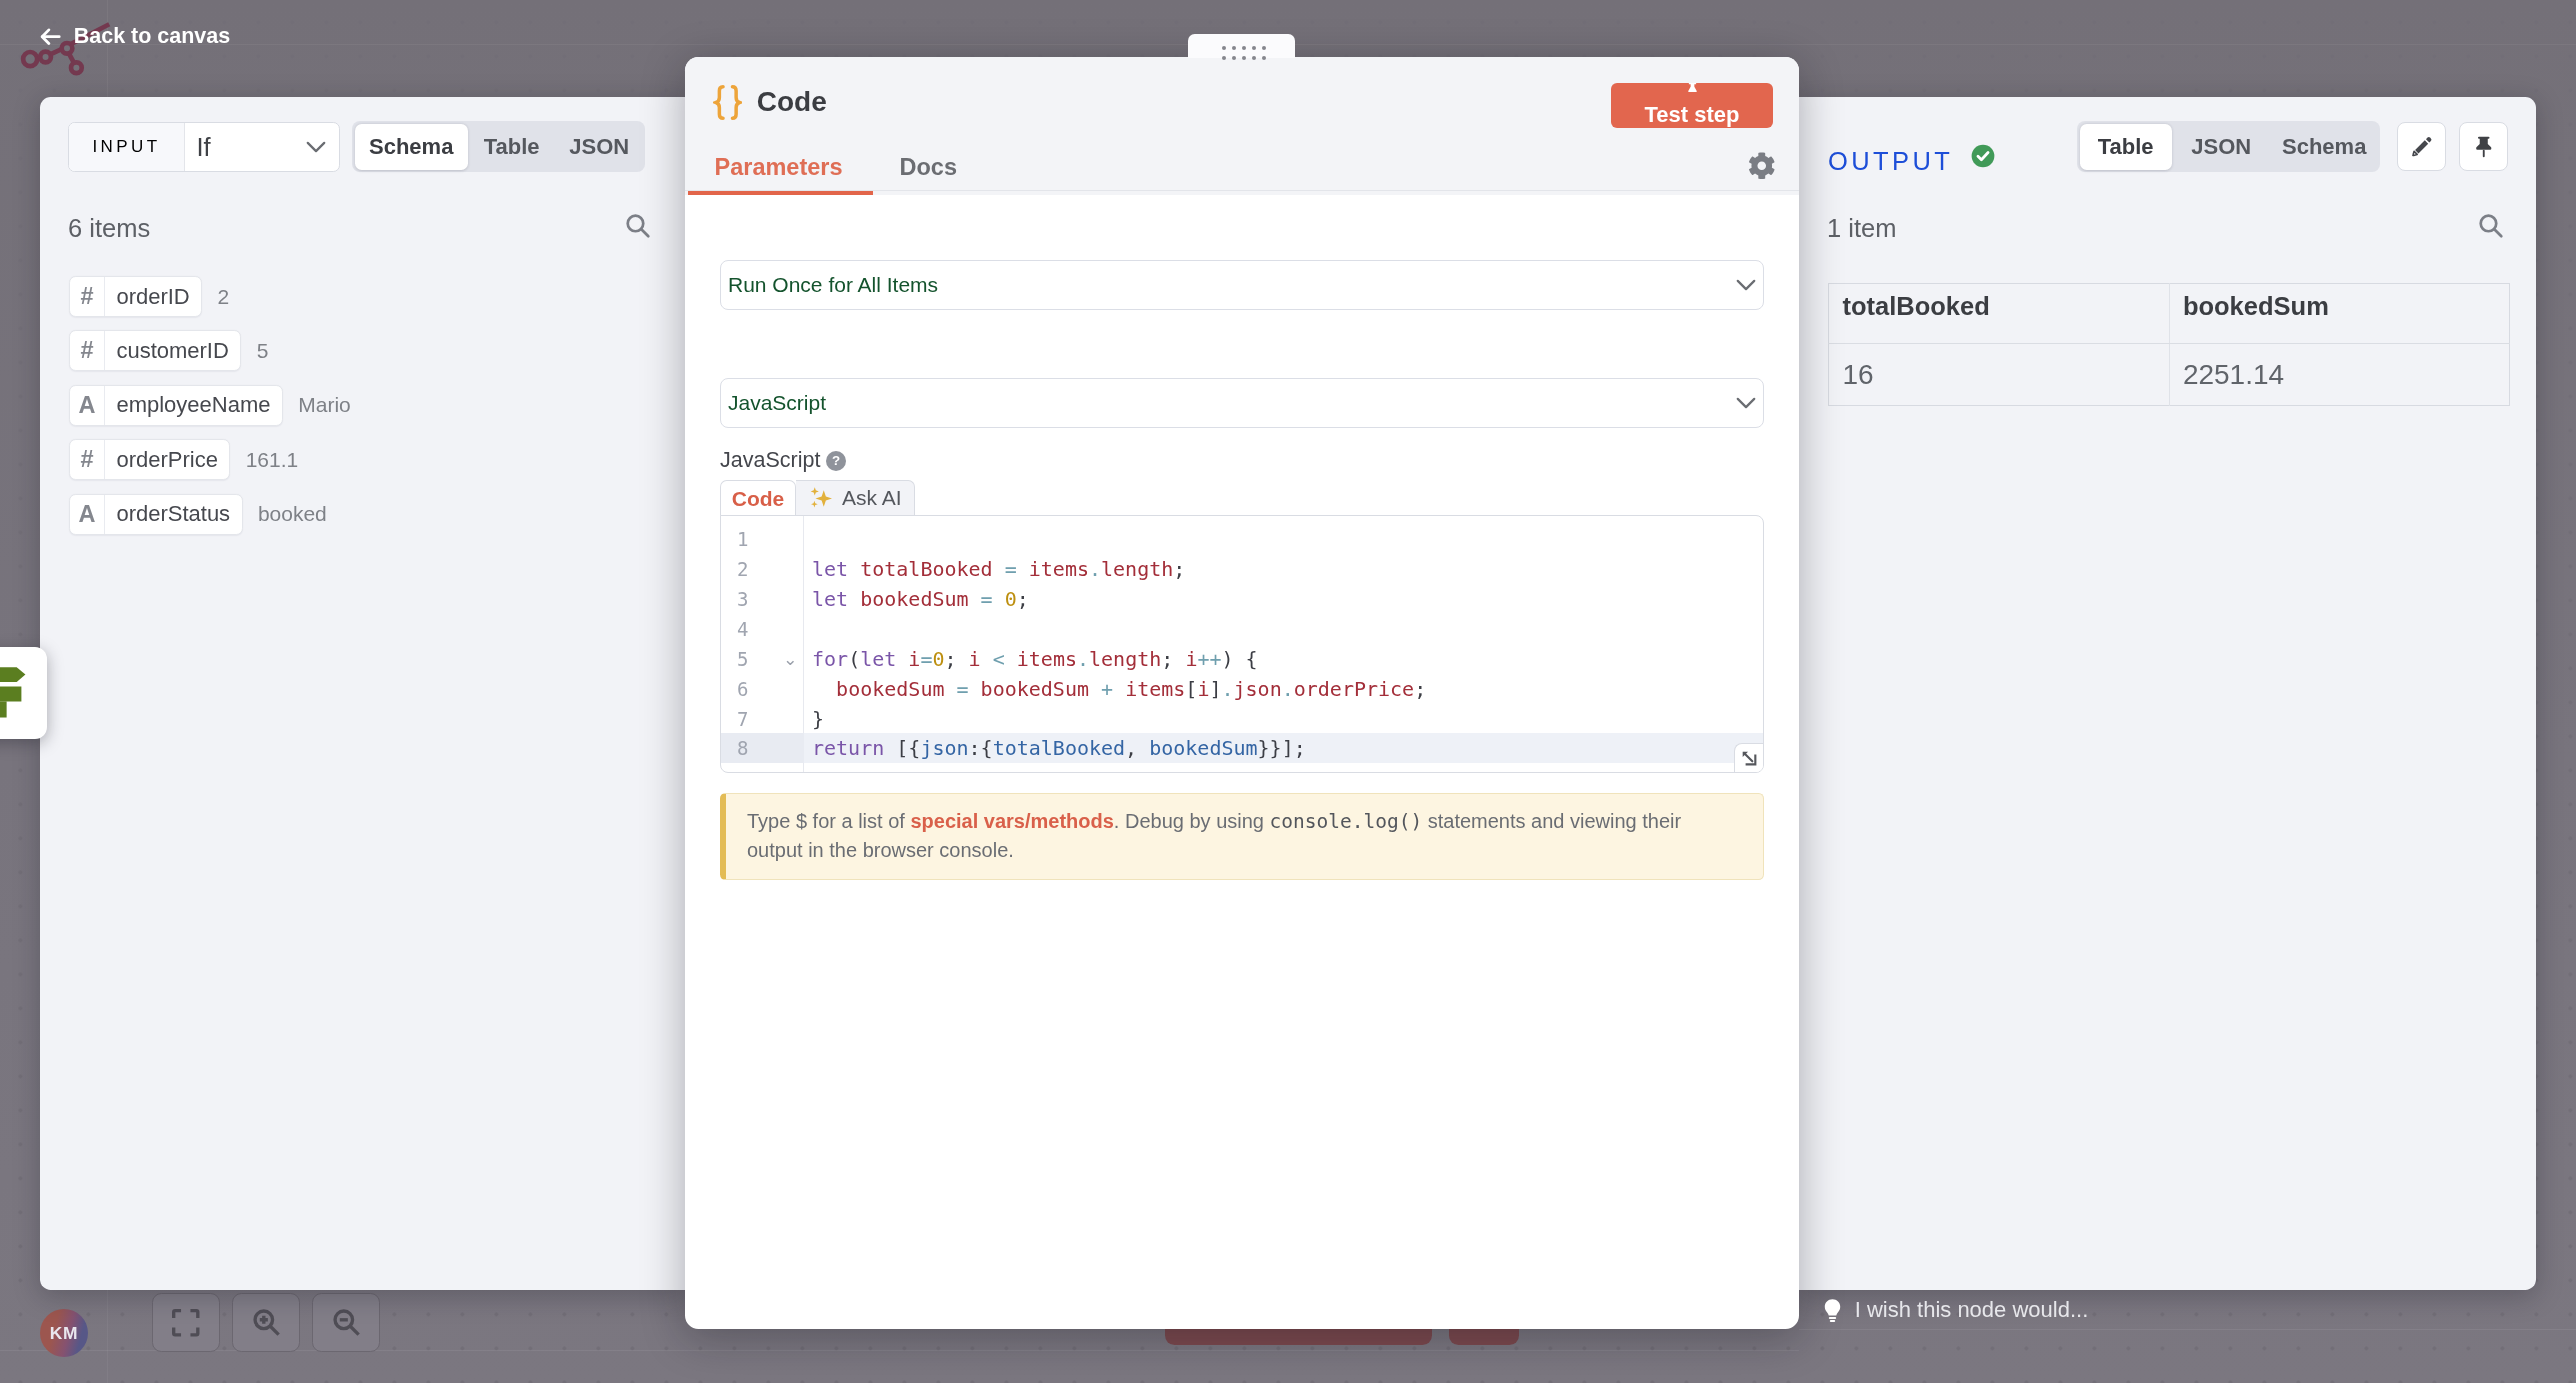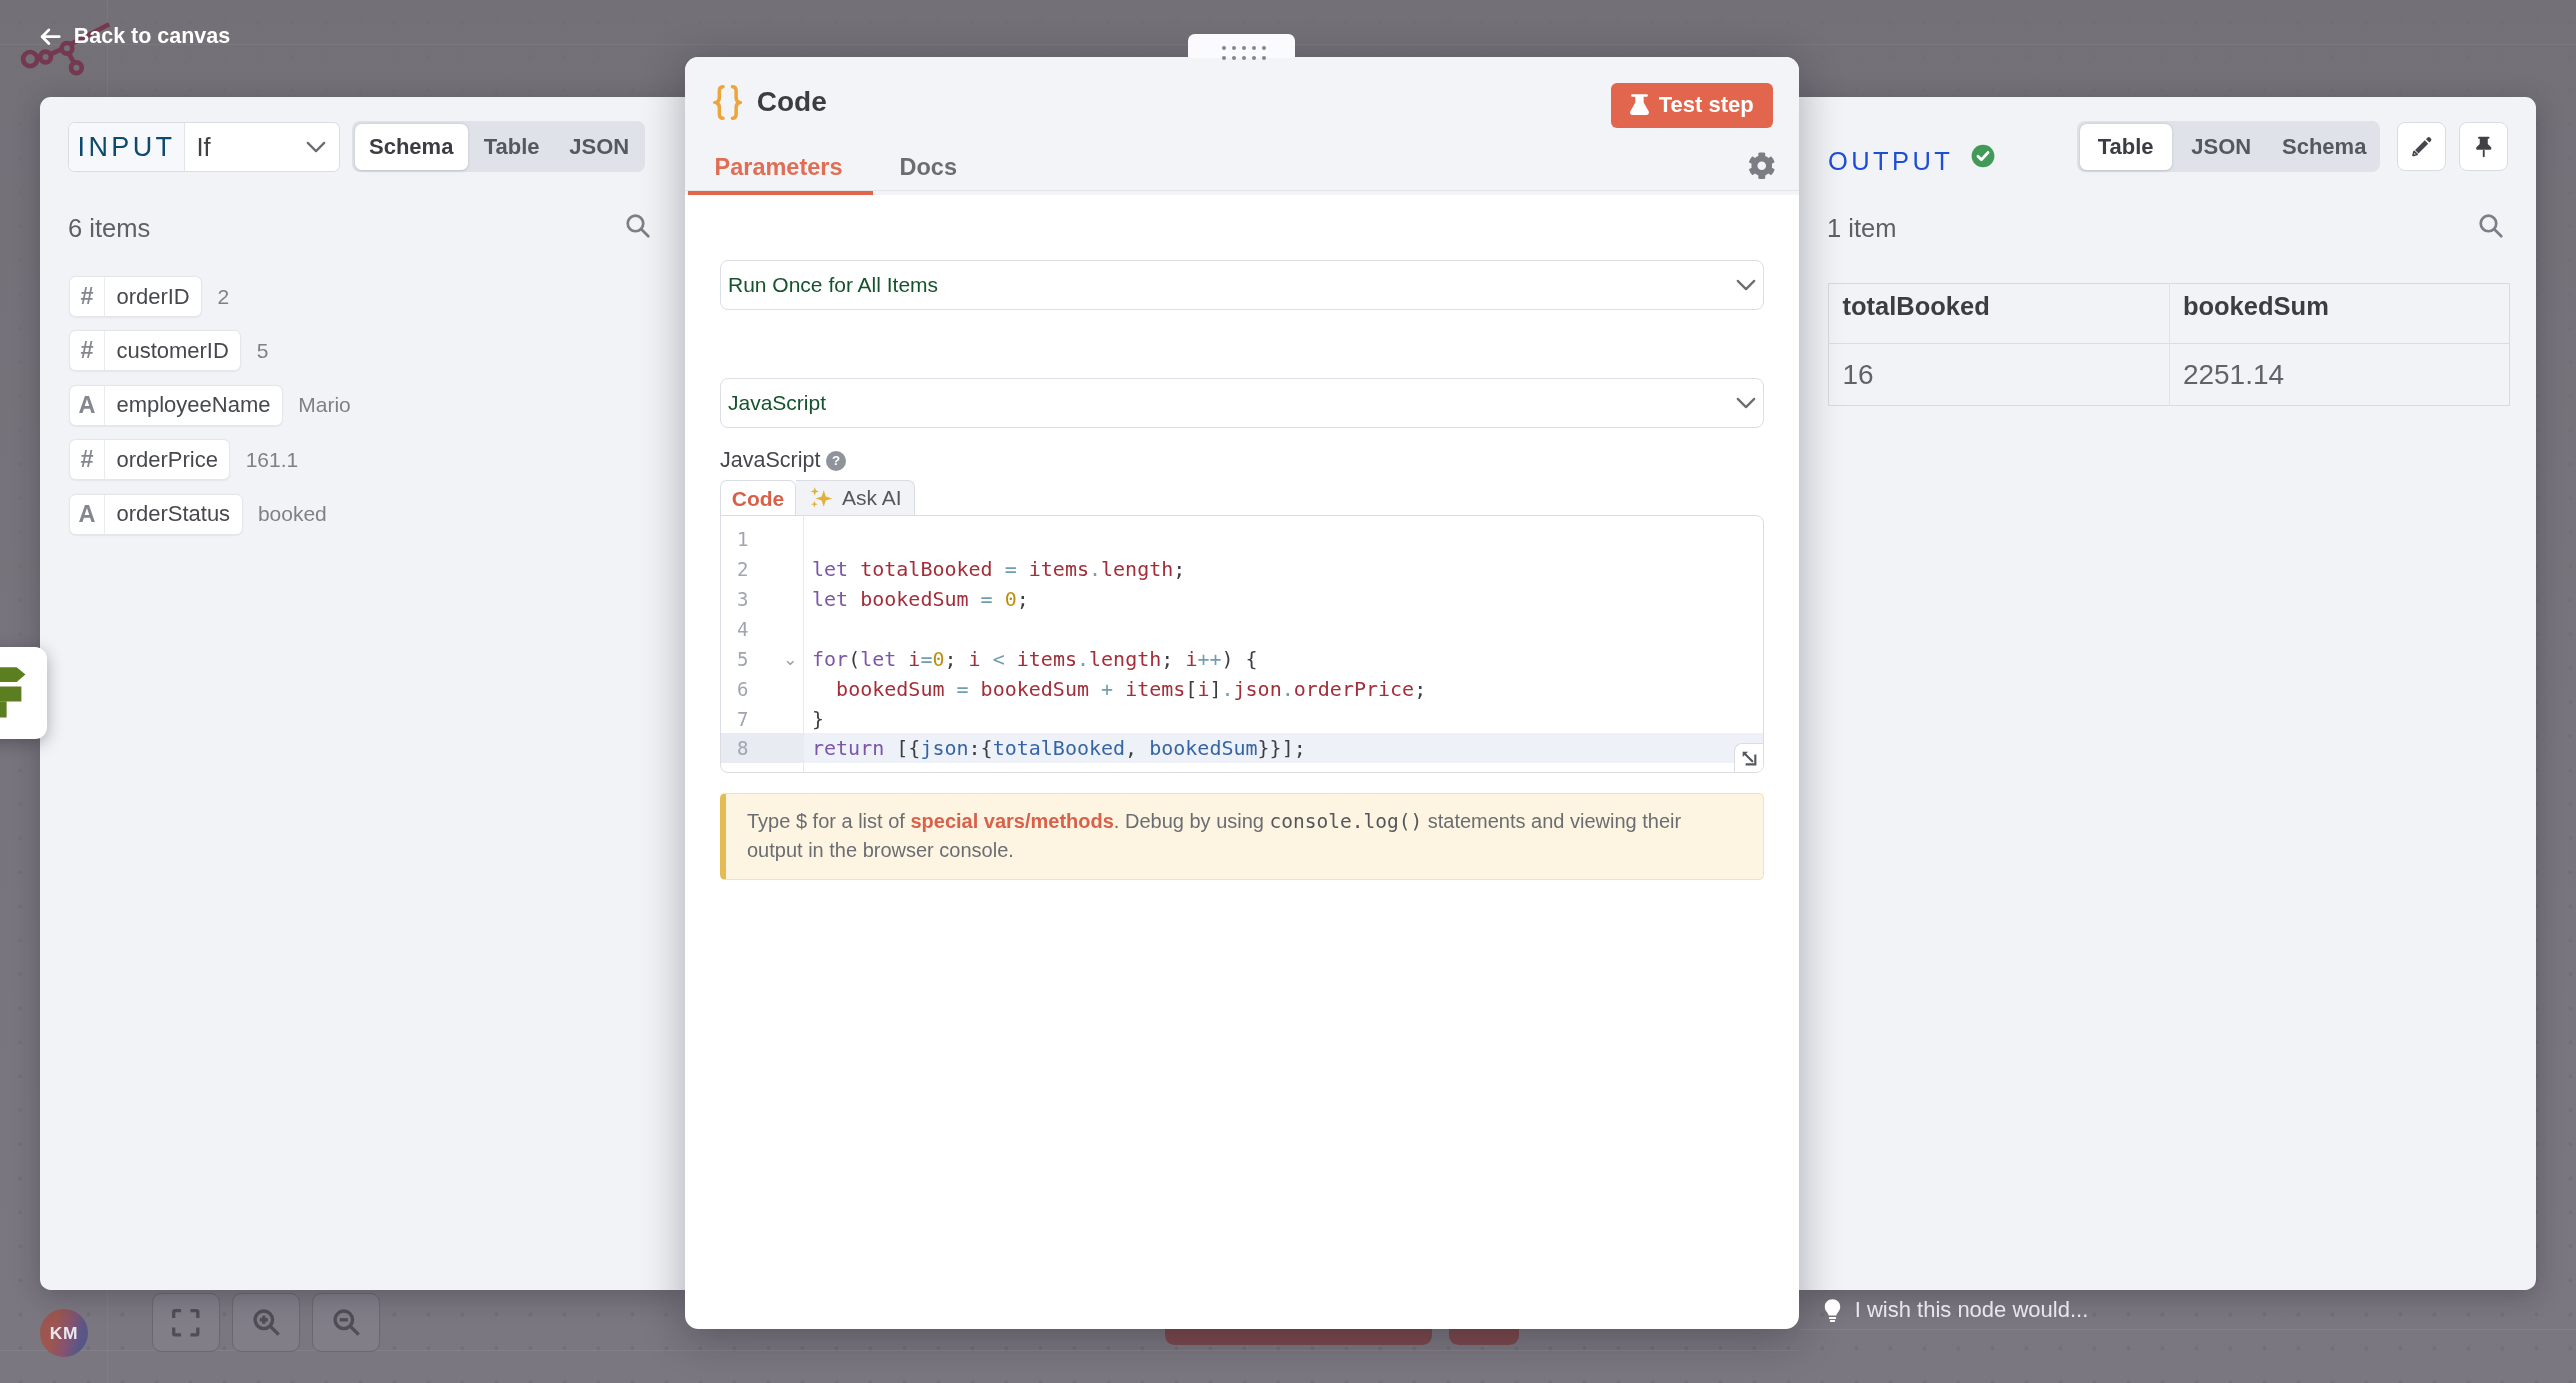--- a/index.html
+++ b/index.html
@@ -59,21 +59,21 @@
 
   
   .io-select {
     position:absolute; left:28px; top:25px; height:50px; width:272px;
     background:#ffffff; border:1.3px solid #d9dce3; border-radius:6.7px;
     display:flex; align-items:stretch; overflow:hidden;
   }
   .io-label {
     width:116px; background:#f7f8fb; border-right:1.3px solid #e3e5ea;
     display:flex; align-items:center; justify-content:center;
-    font-size:27px; letter-spacing:3.4px; color:#0c4a6e; font-weight:500;
+    font-size:17px; letter-spacing:3.4px; color:#000000; font-weight:500;
   }
   .io-value { flex:1; display:flex; align-items:center; padding:0 12.7px 0 11.4px; font-size:25.5px; color:#3f4146; }
   .io-value svg { margin-left:auto; }
 
   
   .seg-group {
     position:absolute; display:flex; align-items:center;
     background:#e0e2e9; border-radius:8px; padding:2.7px; height:51px;
   }
   .seg-tab {
@@ -148,21 +148,21 @@
   }
   .modal-header::after {
     content:""; position:absolute; left:0; bottom:4px; width:100%; height:1.3px; background:#e3e5ea;
   }
   .title-row { position:absolute; left:27.5px; top:25px; display:flex; align-items:center; height:40px; }
   .node-icon { margin-right:14.8px; display:flex; }
   .node-title { font-size:28px; font-weight:700; color:#3b3d42; }
   .test-btn {
     position:absolute; left:926px; top:25.5px; width:162px; height:45px;
     background:#e2664e; border-radius:6px; display:flex; align-items:center; justify-content:center; gap:9.4px;
-    color:#ffffff; font-size:22px; font-weight:700; cursor:pointer;
+    color:#ffffff; font-size:22px; font-weight:700; cursor:pointer;flex-direction:column;
   }
   .main-tabs { position:absolute; left:0px; top:97px; display:flex; }
   .main-tab { font-size:23.5px; font-weight:600; color:#6b6d72; padding:0 29.5px 0 29.5px; }
   .main-tab + .main-tab { padding:0 27.5px; }
   .main-tab.active { color:#df6e55; }
   .tab-underline { position:absolute; left:2.7px; bottom:0px; width:185px; height:5.4px; background:#e2654a; }
   .gear { position:absolute; left:1063px; top:95px; }
 
   
   .field-label { position:absolute; left:35px; font-size:21.5px; color:#44464c;margin-top:40px; }

